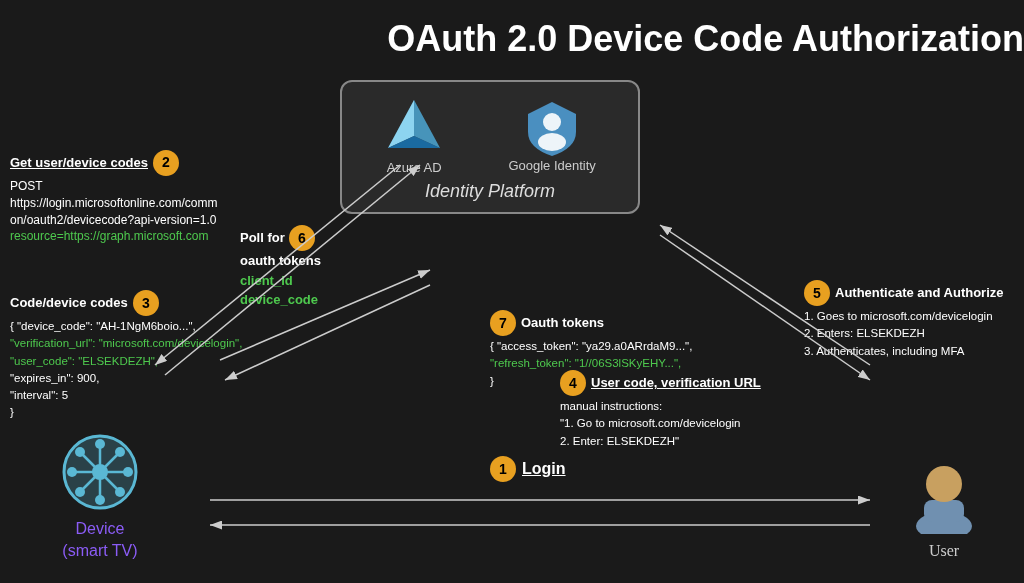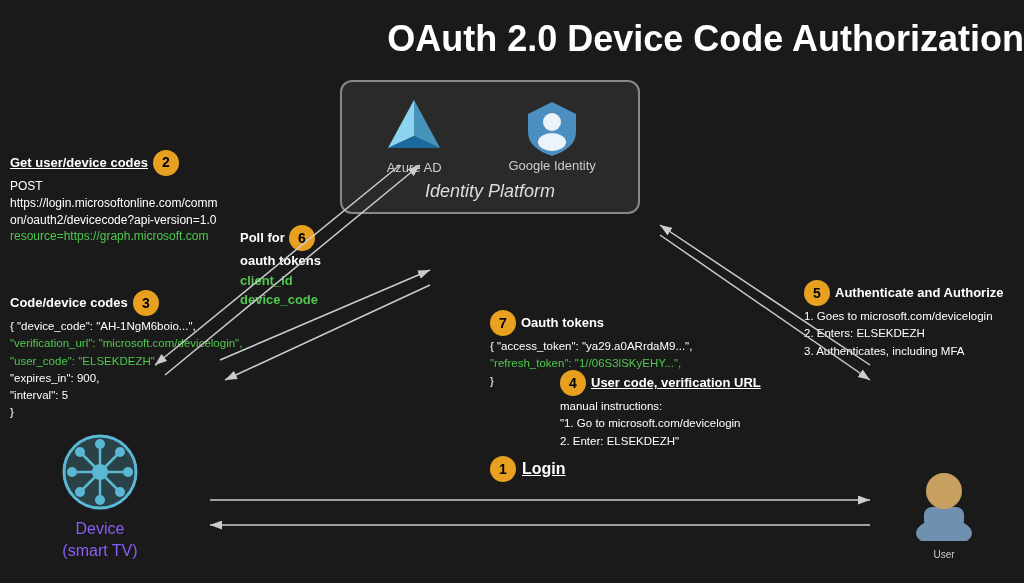--- a/index.html
+++ b/index.html
@@ -75,21 +75,21 @@
     .device-icon svg { width: 80px; height: 80px; }
     .device-icon .device-label { font-size: 16px; color: #8b5cf6; margin-top: 4px; }
     
     .user-icon {
       position: absolute;
       bottom: 30px;
       right: 40px;
       text-align: center;
     }
     .user-icon svg { width: 80px; height: 80px; }
-    .user-icon .user-label { font-size: 10px; color: #ccc; margin-top: 4px; }
+    .user-icon .user-label { font-size: 16px; color: #ccc; margin-top: 4px; font-family: Liberation Serif, serif; }
     
     .step-circle {
       display: inline-flex;
       align-items: center;
       justify-content: center;
       width: 26px;
       height: 26px;
       border-radius: 50%;
       background: #e8a020;
       color: #000;

